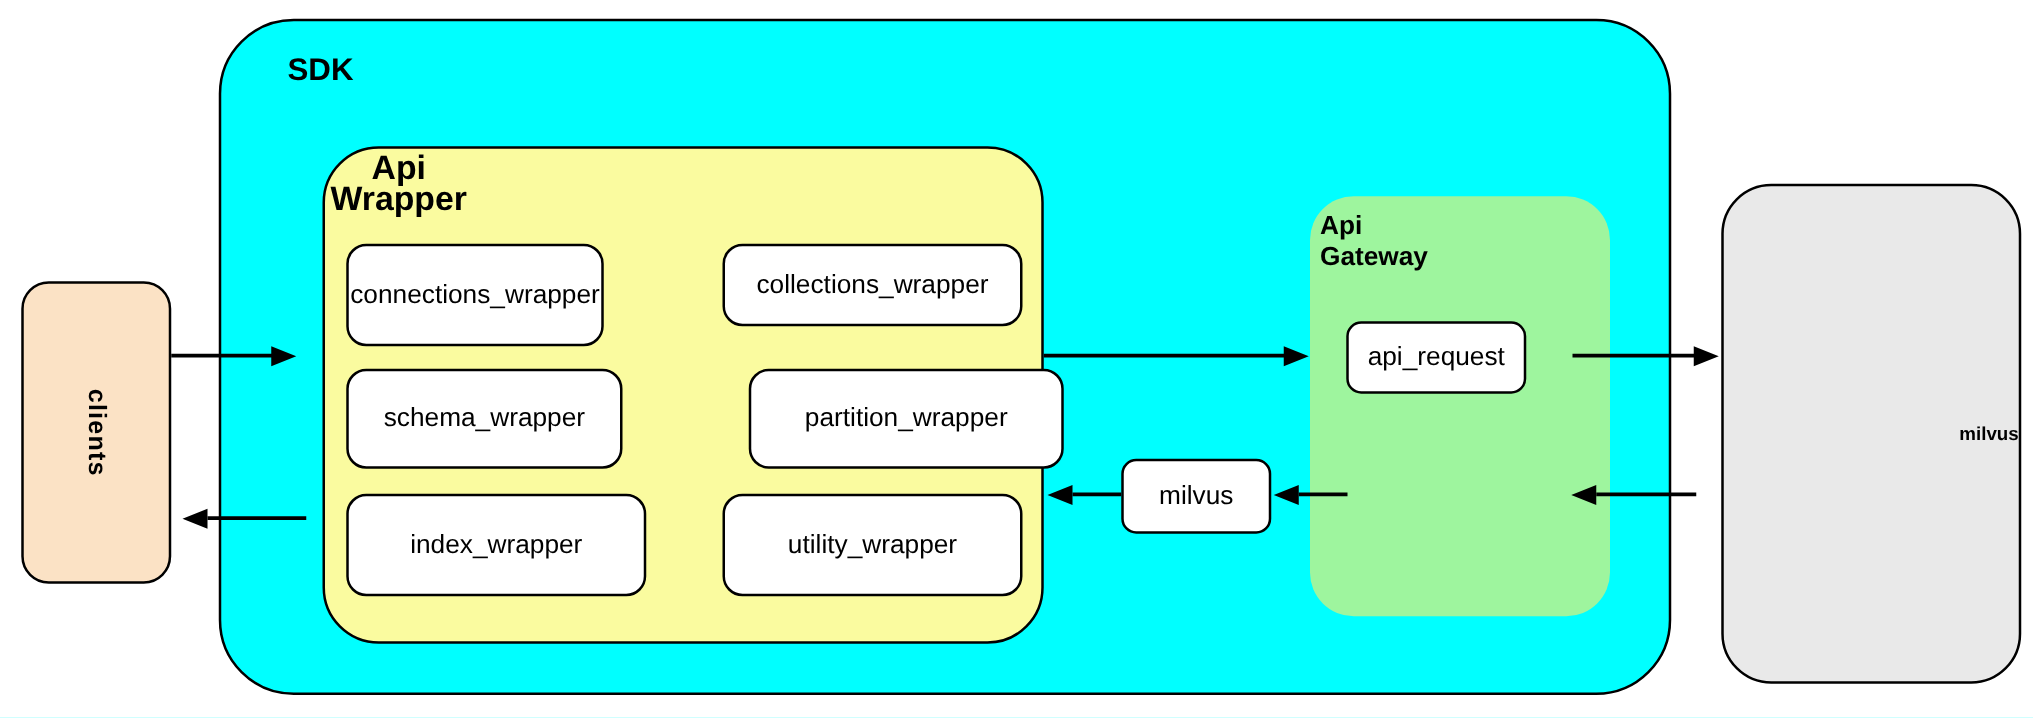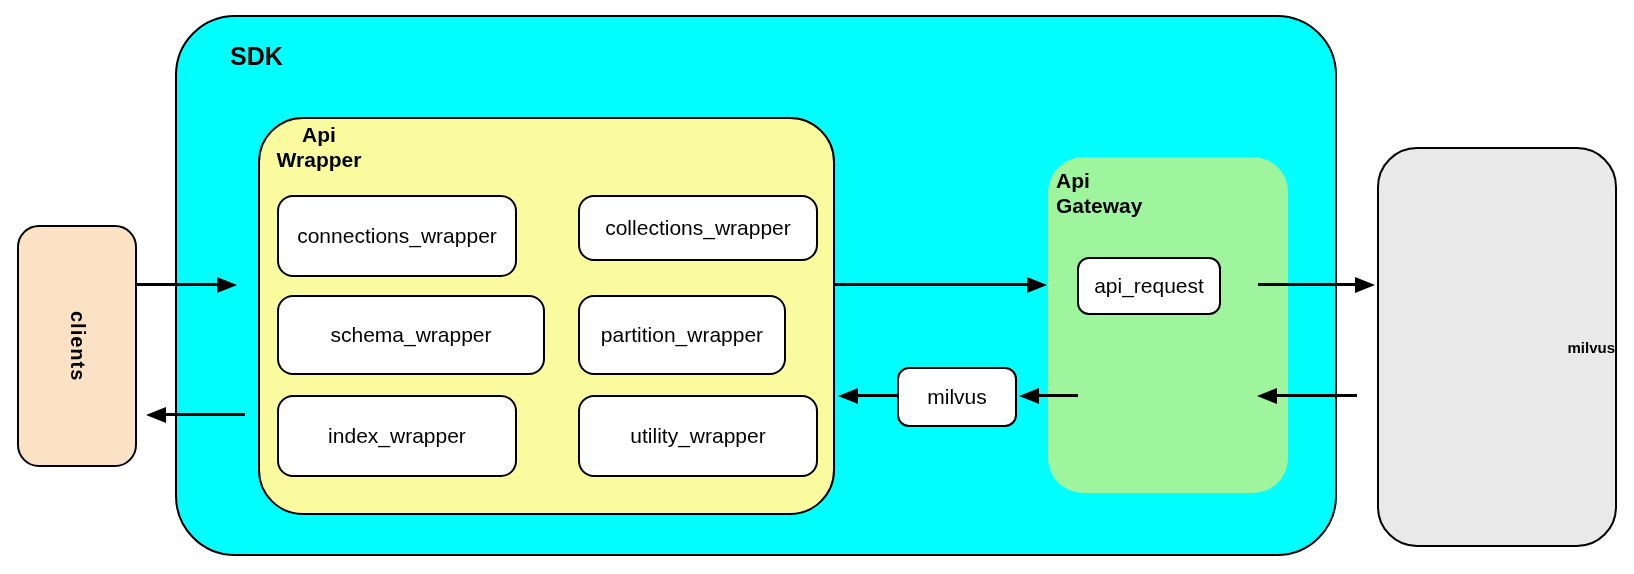--- a/index.html
+++ b/index.html
@@ -15,32 +15,32 @@
   .api-gateway{left:1048px;top:157px;width:240px;height:336px;background:#9EF59E;border:none;border-radius:35px;}
   .milvus{left:1377px;top:147px;width:240px;height:400px;background:#E9E9E9;border:2px solid #000;border-radius:40px;
           display:flex;align-items:center;justify-content:flex-end;font-weight:bold;font-size:15px;}
   .clients{left:17px;top:225px;width:120px;height:242px;background:#FBE2C5;border:2px solid #000;border-radius:22px;
            display:flex;align-items:center;justify-content:center;}
   .clients .vtext{writing-mode:vertical-rl;font-weight:bold;font-size:20px;letter-spacing:1px;}
 
   
   .lbl{position:absolute;font-weight:bold;}
   .sdk-label{left:230px;top:42px;font-size:25px;}
-  .wrapper-label{left:260px;top:122px;width:118px;text-align:center;font-size:21px;line-height:25px;}
+  .wrapper-label{left:260px;top:122px;width:118px;text-align:center;font-size:27px;line-height:25px;}
   .gateway-label{left:1056px;top:168px;width:120px;text-align:left;font-size:21px;line-height:25px;}
 
   
   .wbox{
     position:absolute;box-sizing:border-box;background:#ffffff;border:2px solid #000;border-radius:16px;
     display:flex;align-items:center;justify-content:center;font-size:21px;
   }
-  .b-connections{left:277px;top:195px;width:240px;height:82px;}
+  .b-connections{left:277px;top:195px;width:206px;height:82px;}
   .b-collections{left:578px;top:195px;width:240px;height:66px;}
-  .b-schema{left:277px;top:295px;width:268px;height:80px;}
-  .b-partition{left:578px;top:295px;width:208px;height:80px;}
+  .b-schema{left:277px;top:295px;width:221px;height:80px;}
+  .b-partition{left:599px;top:295px;width:252px;height:80px;}
   .b-index{left:277px;top:395px;width:240px;height:82px;}
   .b-utility{left:578px;top:395px;width:240px;height:82px;}
   .b-request{left:1077px;top:257px;width:144px;height:58px;border-radius:12px;}
   .b-response{left:1078px;top:366px;width:177px;height:60px;border-radius:12px;}
   .b-checker{left:897px;top:367px;width:120px;height:60px;border-radius:12px;}
 
   
   .aline{position:absolute;height:3px;background:#000;}
   .ahead{position:absolute;width:0;height:0;border-top:8px solid transparent;border-bottom:8px solid transparent;}
   .ahead.right{border-left:20px solid #000;}

